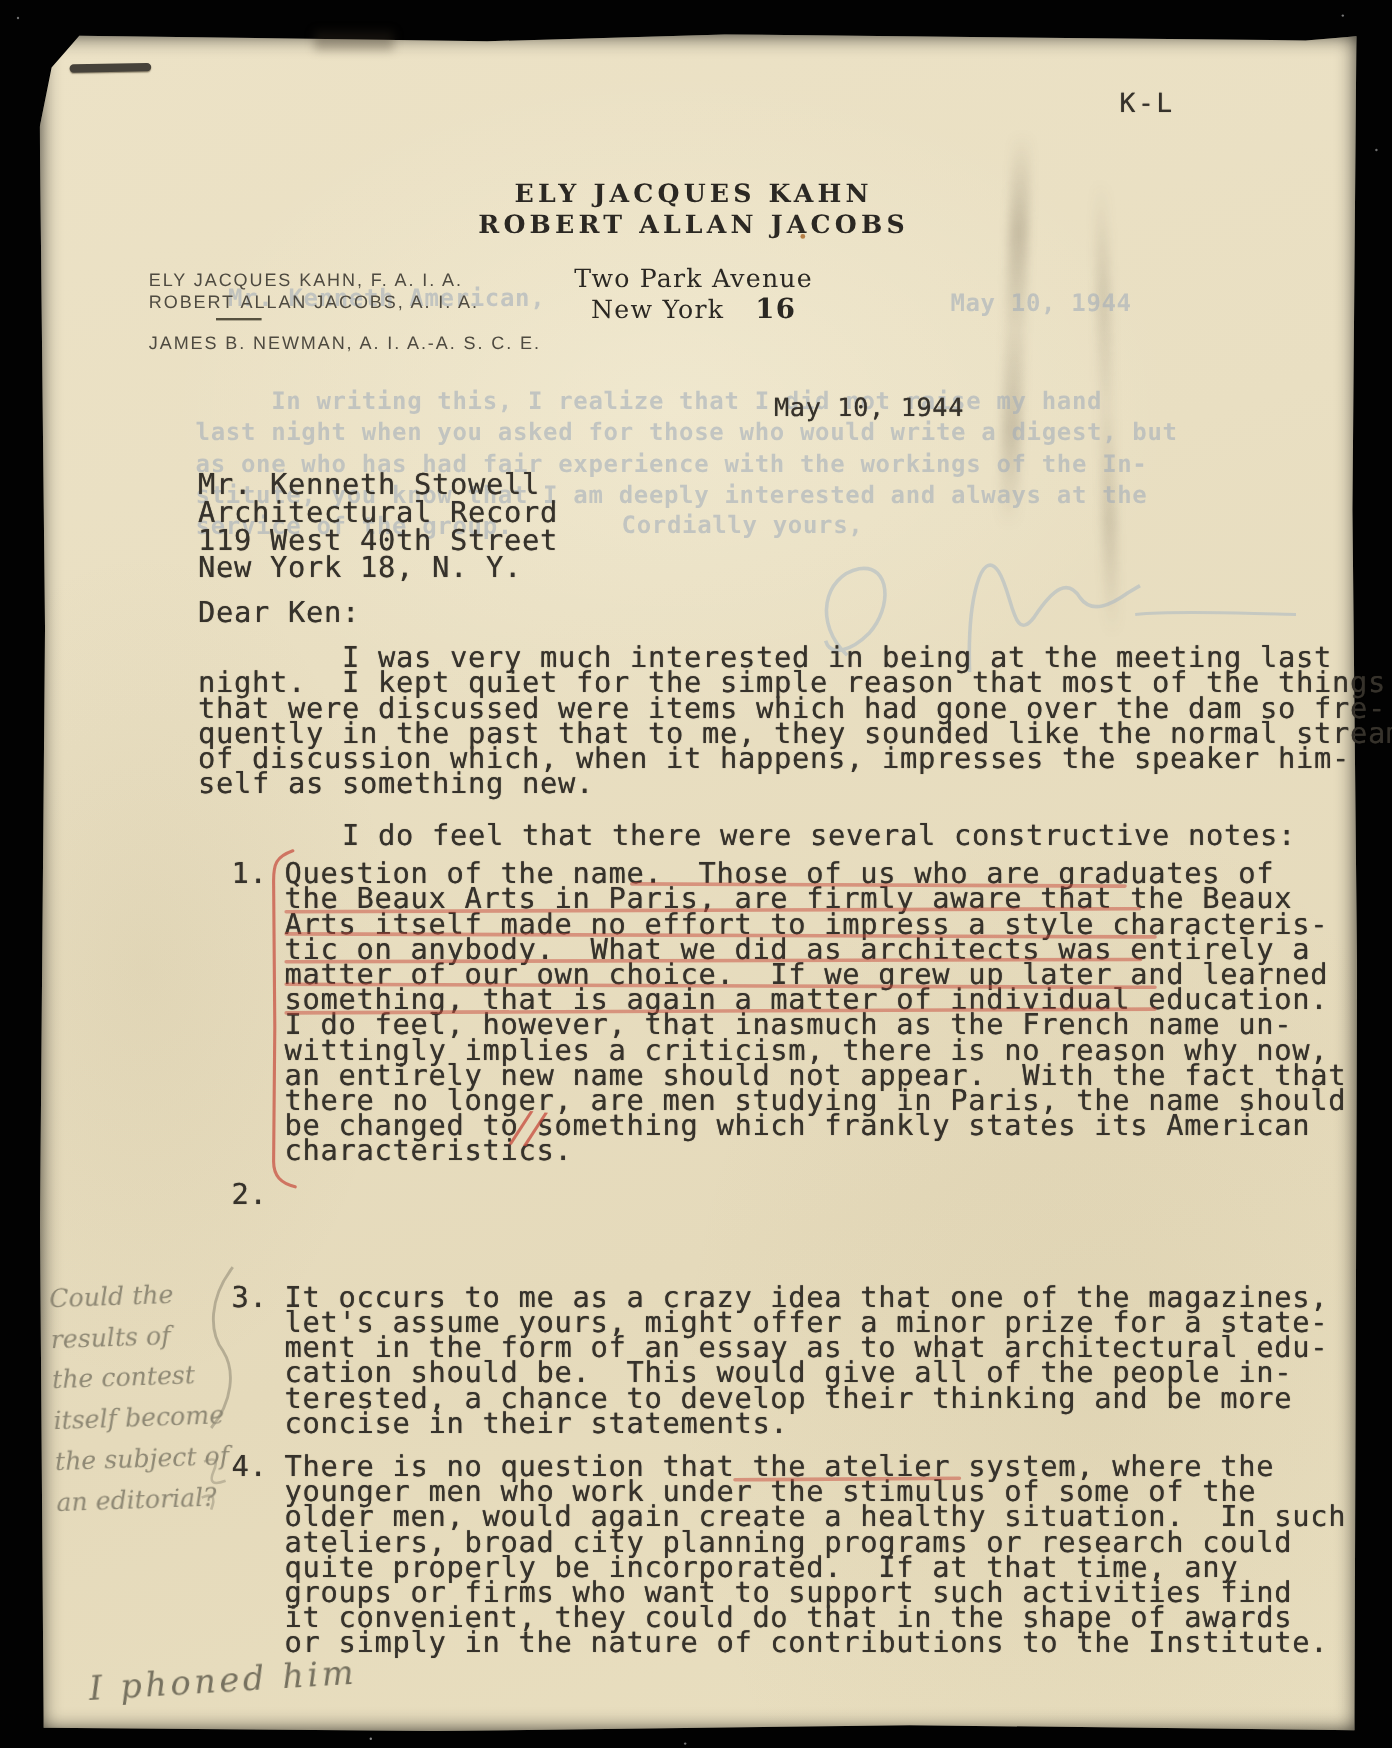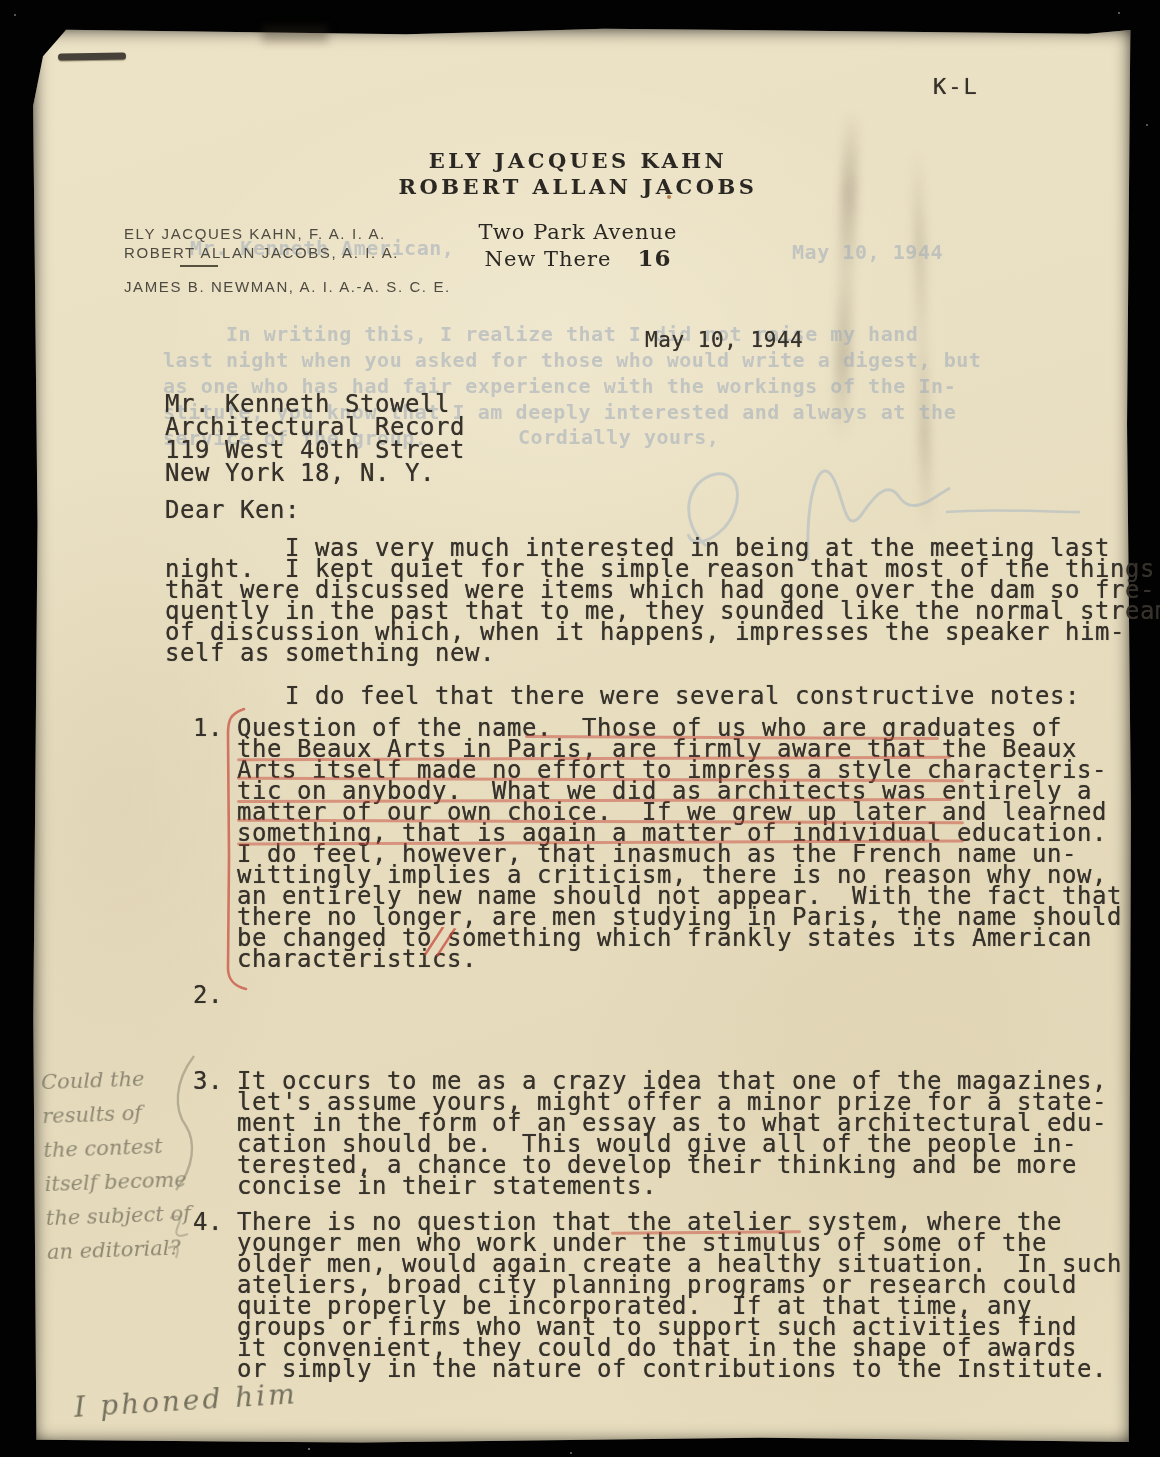--- a/index.html
+++ b/index.html
@@ -70,21 +70,21 @@
     <path d="M160,132 C158,70 170,28 184,48 C196,66 196,110 214,86 C230,62 242,54 252,70 C262,84 278,76 292,66 L302,60" stroke="#9db0c4" stroke-width="3" fill="none"></path>
     <path d="M298,84 C340,80 400,84 432,84" stroke="#9db0c4" stroke-width="2.5" fill="none"></path>
   </svg>
 
   <div class="tw" style="left:933px;top:76px;font-size:22px;letter-spacing:2px;">K-L</div>
 
   <div class="serifhead" style="top:148px;font-size:21px;font-weight:bold;letter-spacing:3.5px;">ELY JACQUES KAHN</div>
   <div class="serifhead" style="top:174px;font-size:21px;font-weight:bold;letter-spacing:3.5px;">ROBERT ALLAN JACOBS</div>
   <div class="serifhead" style="top:220px;font-size:21px;letter-spacing:1px;">Two Park Avenue</div>
   <div class="serifhead" style="top:244px;font-size:21px;letter-spacing:1px;">
-    <span>New There</span><span style="font-weight:bold;font-size:23px;margin-left:26px;">16</span>
+    <span>New York</span><span style="font-weight:bold;font-size:23px;margin-left:26px;">16</span>
   </div>
 
   <div class="smallhead" style="left:124px;top:224px;">ELY JACQUES KAHN, F. A. I. A.</div>
   <div class="smallhead" style="left:124px;top:243px;">ROBERT ALLAN JACOBS, A. I. A.</div>
   <div style="position:absolute;left:180px;top:265px;width:38px;height:2px;background:#56513f;"></div>
   <div class="smallhead" style="left:124px;top:277px;">JAMES B. NEWMAN, A. I. A.-A. S. C. E.</div>
 
   <div class="tw" style="left:645px;top:330px;font-size:21px;">May 10, 1944</div>
 
   <div class="tw" style="left:165px;top:393px;line-height:23px;">Mr. Kenneth Stowell

